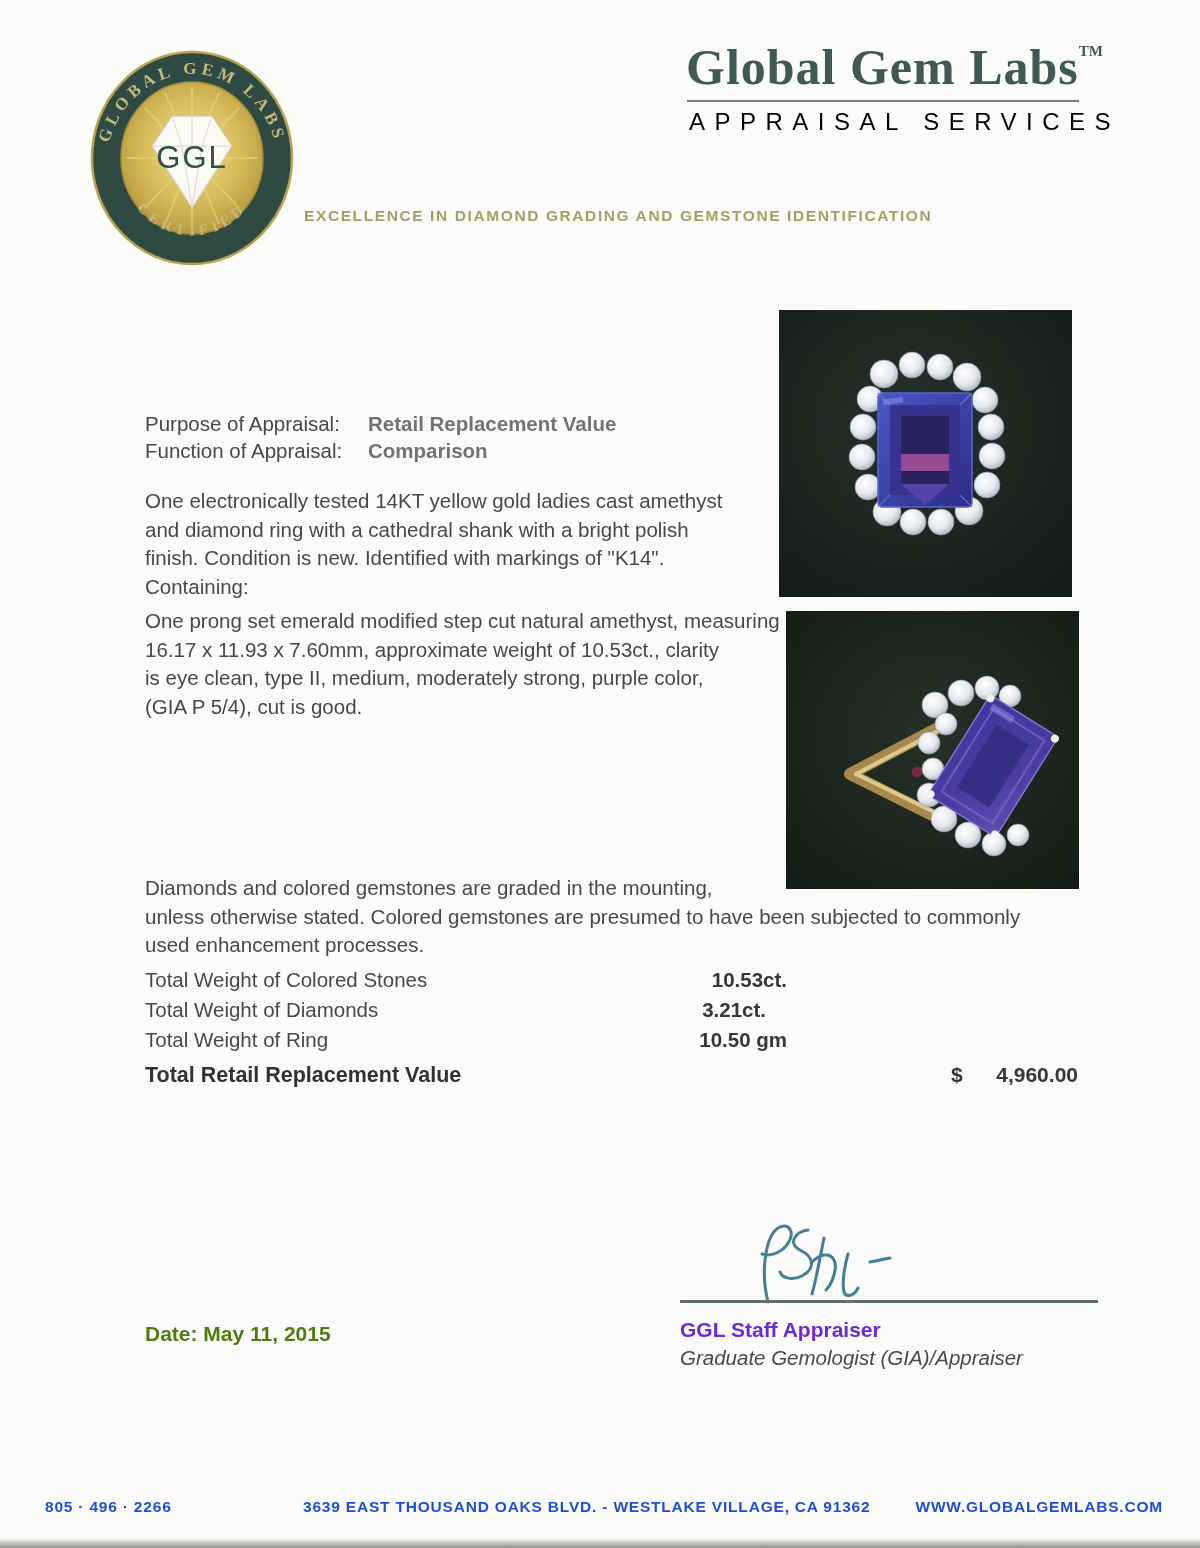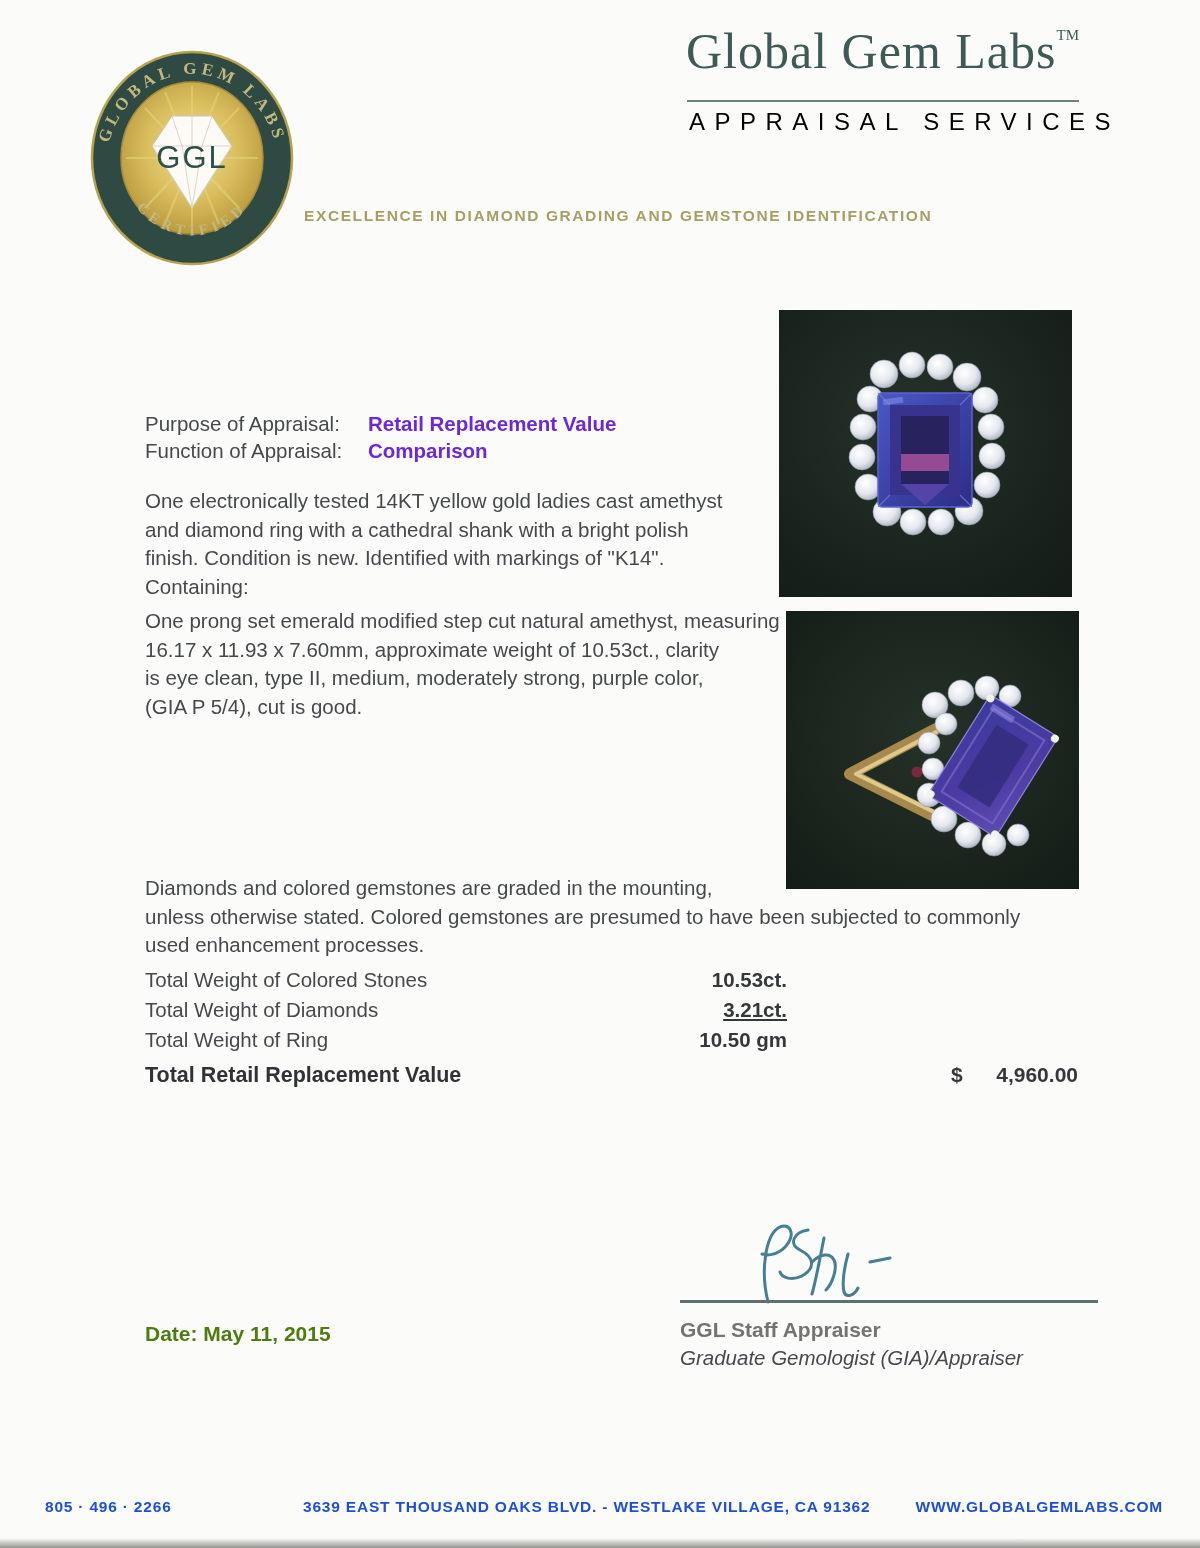--- a/index.html
+++ b/index.html
@@ -22,29 +22,29 @@
   .report-title{
     font-size:47px;font-weight:700;color:#3a5a55;letter-spacing:12px;white-space:nowrap;
   }
   .report-tagline{
     font-size:15.5px;font-weight:700;color:#a49f63;letter-spacing:1.6px;white-space:nowrap;
   }
   
   .para{font-size:20.5px;line-height:28.5px;white-space:pre-line;}
   .meta-row{position:absolute;left:0;white-space:nowrap;font-size:20.5px;}
   .meta-label{display:inline-block;width:223px;}
-  .meta-value{font-weight:700;color:#6d28d9;}
+  .meta-value{font-weight:700;color:#737373;}
   .tot-label{font-size:20.5px;white-space:nowrap;}
   .tot-value{font-size:20.5px;font-weight:700;color:#35383a;text-align:right;display:block;}
   .grand-label{font-size:21.5px;font-weight:700;color:#303335;white-space:nowrap;}
   .grand-cur,.grand-amount{font-size:21px;font-weight:700;color:#35383a;}
   .grand-amount{display:block;text-align:right;}
   .date-line{font-size:21px;font-weight:700;color:#4d7c0f;white-space:nowrap;}
   .sig-rule{background:#5d6f6e;height:2.5px;}
-  .sig-name{font-size:21px;font-weight:700;color:#737373;white-space:nowrap;}
+  .sig-name{font-size:21px;font-weight:700;color:#6d28d9;white-space:nowrap;}
   .sig-title{font-size:20.5px;font-style:italic;color:#45494c;white-space:nowrap;}
   
   .foot{font-size:15.5px;font-weight:700;color:#1d4ed8;letter-spacing:0.8px;white-space:nowrap;}
   .bottom-strip{
     position:absolute;left:0;bottom:0;width:100%;height:10px;
     background:linear-gradient(to bottom,rgba(190,190,186,0),#93938e);
   }
   .photo{background:#1b2520;}
 </style>
 </head>
@@ -96,21 +96,21 @@
       <text x="102" y="118" text-anchor="middle" font-family="Liberation Sans, sans-serif" font-size="31" letter-spacing="2" fill="#2f4f48">GGL</text>
       <text font-family="Liberation Serif, serif" font-size="17" font-weight="bold" fill="#c3b87f" letter-spacing="4.5">
         <textPath href="#sealTopArc" startOffset="50%" text-anchor="middle">GLOBAL GEM LABS</textPath>
       </text>
       <text font-family="Liberation Serif, serif" font-size="15" font-weight="bold" fill="#c3b87f" letter-spacing="5">
         <textPath href="#sealBotArc" startOffset="50%" text-anchor="middle">CERTIFIED</textPath>
       </text>
     </svg>
   </div>
 
-  <div class="abs brand-title" style="left:686px;top:22px;"><span>Global Gem Labs</span><span class="brand-tm">TM</span></div>
+  <div class="abs brand-title" style="left:686px;top:38px;font-weight:bold;"><span>Global Gem Labs</span><span class="brand-tm">TM</span></div>
   <div class="abs brand-rule" style="left:687px;top:100px;width:392px;"></div>
   <div class="abs brand-sub" style="left:689px;top:108px;">APPRAISAL SERVICES</div>
 
   <div class="abs report-tagline" style="left:304px;top:207px;">EXCELLENCE IN DIAMOND GRADING AND GEMSTONE IDENTIFICATION</div>
 
   <div class="abs photo" style="left:779px;top:310px;width:293px;height:287px;">
     <svg width="293" height="287" viewBox="0 0 293 287">
       <defs>
         <radialGradient id="ph1bg" cx="45%" cy="40%" r="75%">
           <stop offset="0%" stop-color="#25322a"></stop>
@@ -227,21 +227,21 @@
 
 
   <div class="abs para" style="left:145px;top:874px;width:920px;">Diamonds and colored gemstones are graded in the mounting,
 unless otherwise stated. Colored gemstones are presumed to have been subjected to commonly
 used enhancement processes.</div>
 
   <div class="abs" style="left:145px;top:968px;width:650px;height:96px;">
     <div class="abs tot-label" style="left:0;top:0;">Total Weight of Colored Stones</div>
     <div class="abs tot-value" style="left:455px;top:0;width:187px;">10.53ct.</div>
     <div class="abs tot-label" style="left:0;top:30px;">Total Weight of Diamonds</div>
-    <div class="abs tot-value" style="left:455px;top:30px;width:187px;text-decoration:underline;">3.21ct.</div>
+    <div class="abs tot-value" style="left:434px;top:30px;width:187px;">3.21ct.</div>
     <div class="abs tot-label" style="left:0;top:60px;">Total Weight of Ring</div>
     <div class="abs tot-value" style="left:455px;top:60px;width:187px;">10.50 gm</div>
   </div>
 
   <div class="abs grand-label" style="left:145px;top:1063px;">Total Retail Replacement Value</div>
   <div class="abs grand-cur" style="left:951px;top:1063px;">$</div>
   <div class="abs grand-amount" style="left:988px;top:1063px;width:90px;">4,960.00</div>
 
   <div class="abs" style="left:720px;top:1210px;width:260px;height:100px;">
     <svg width="260" height="100" viewBox="0 0 260 100">

